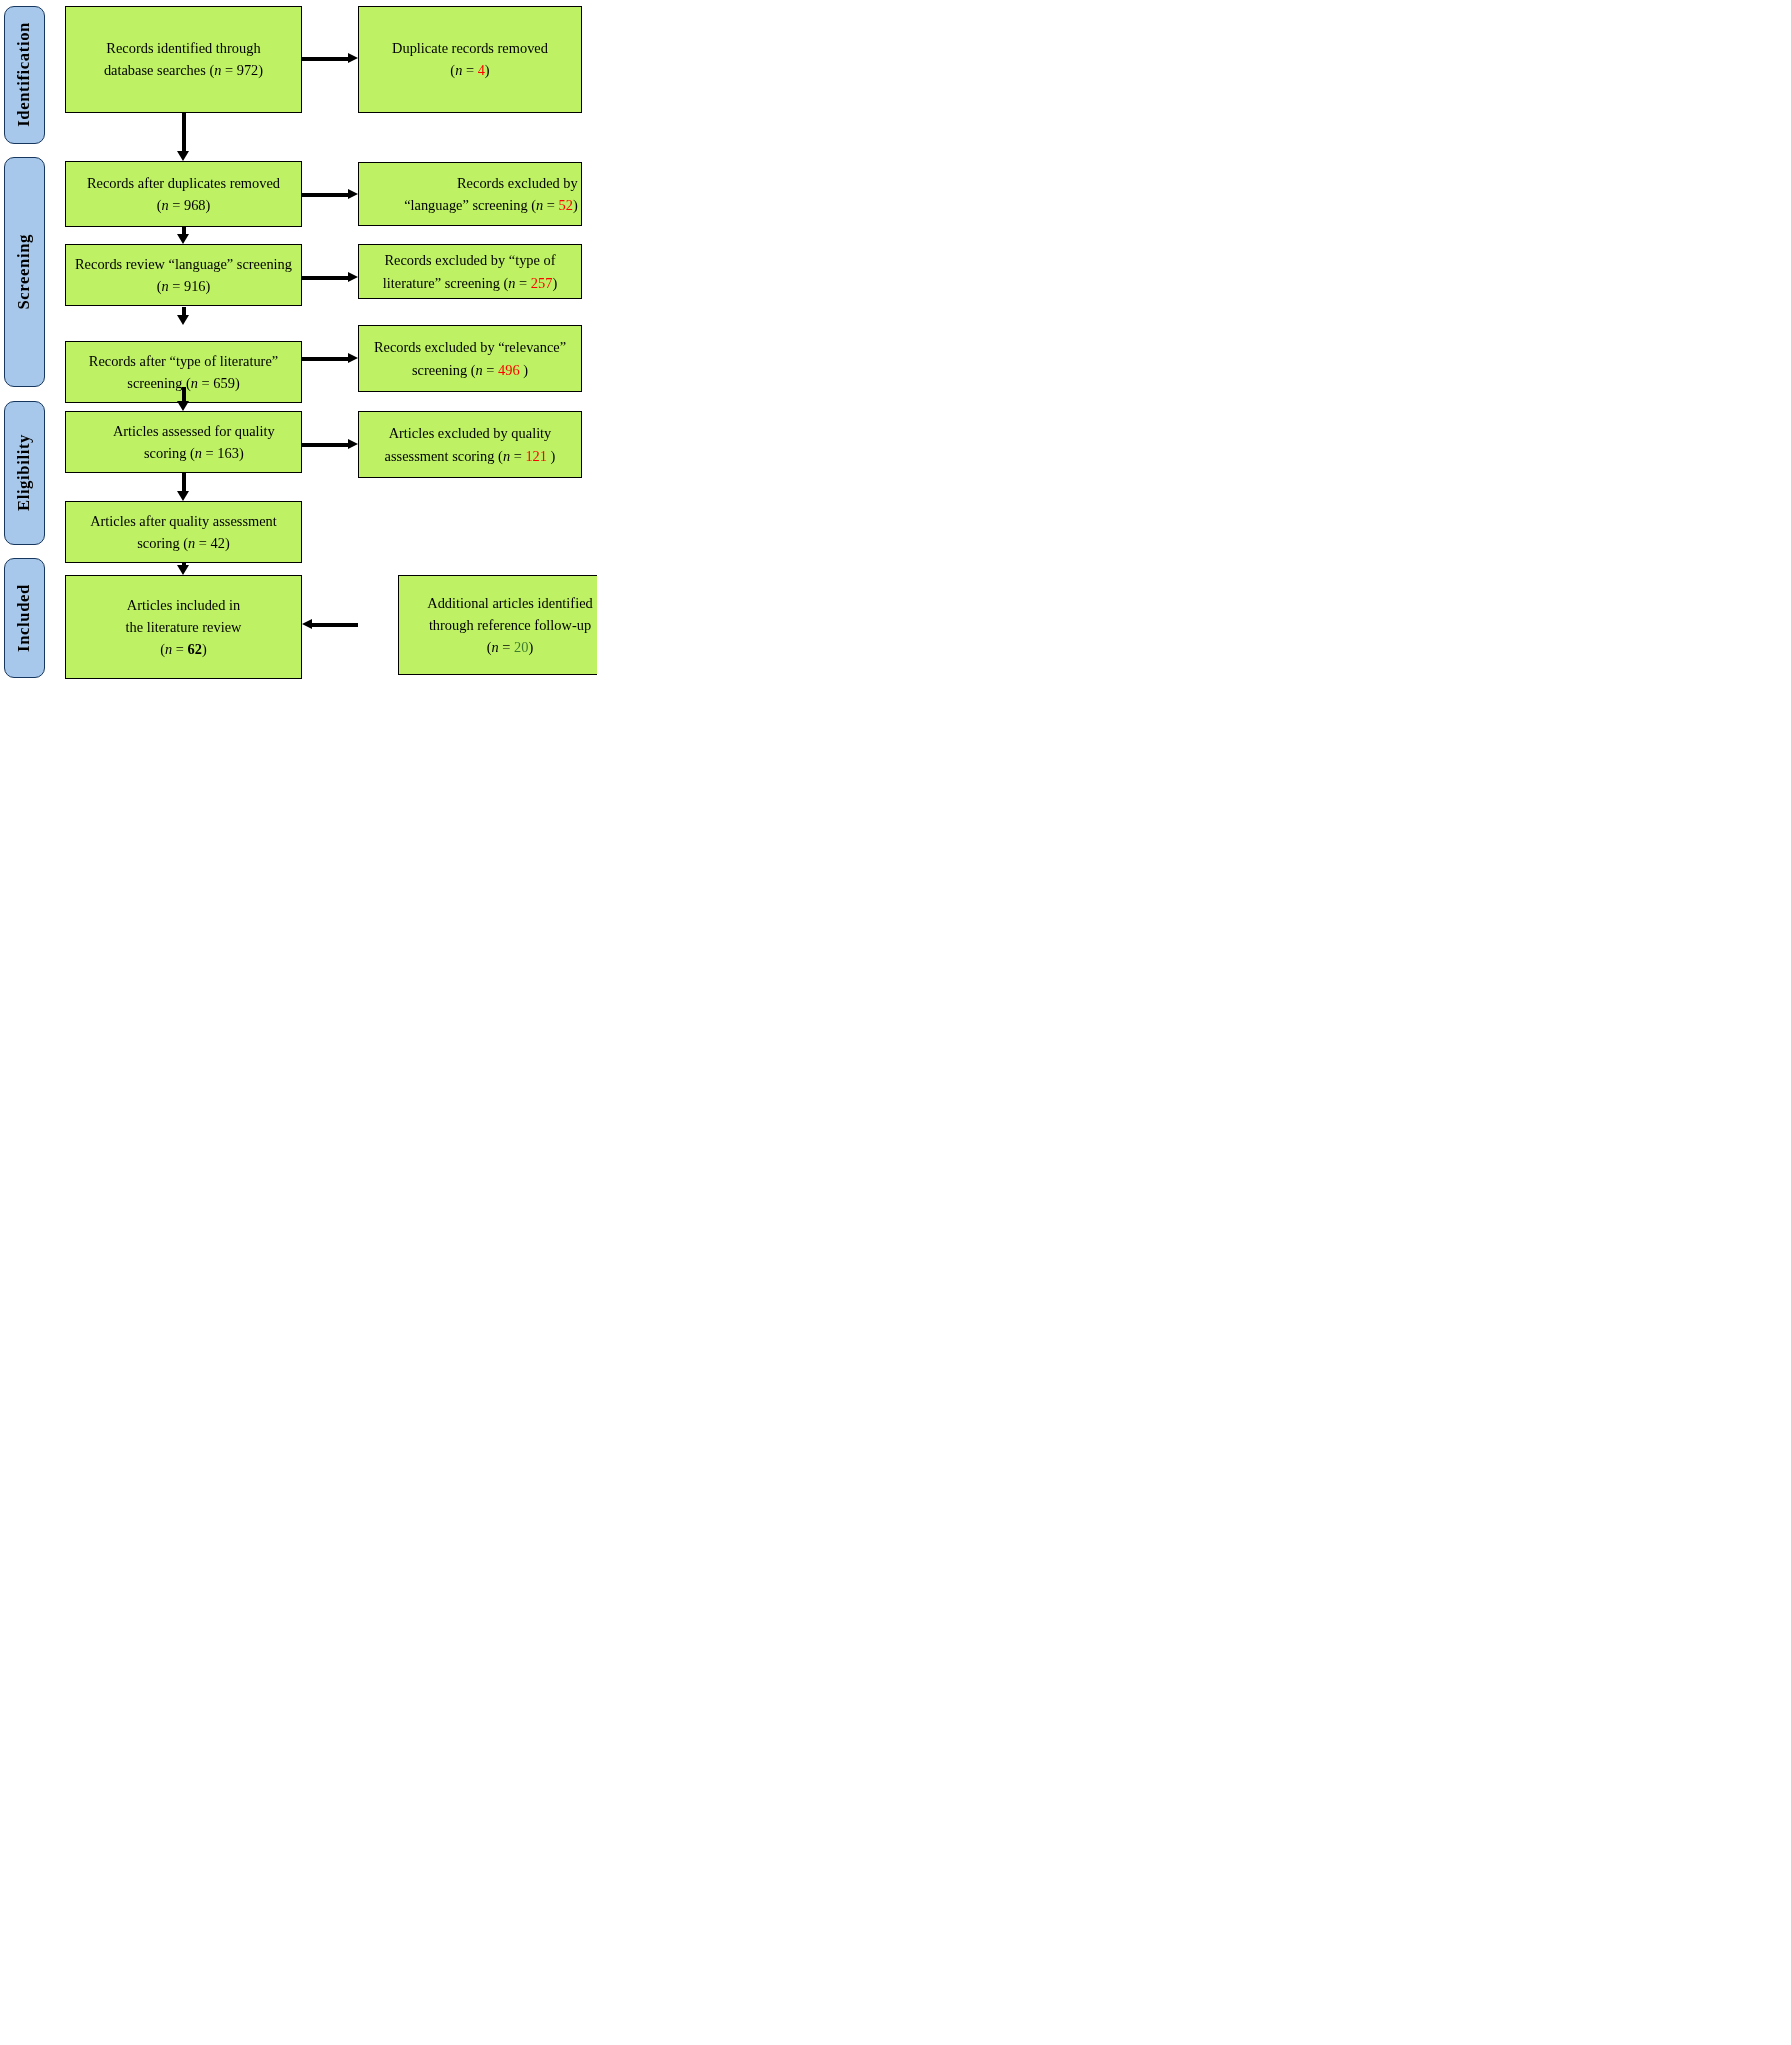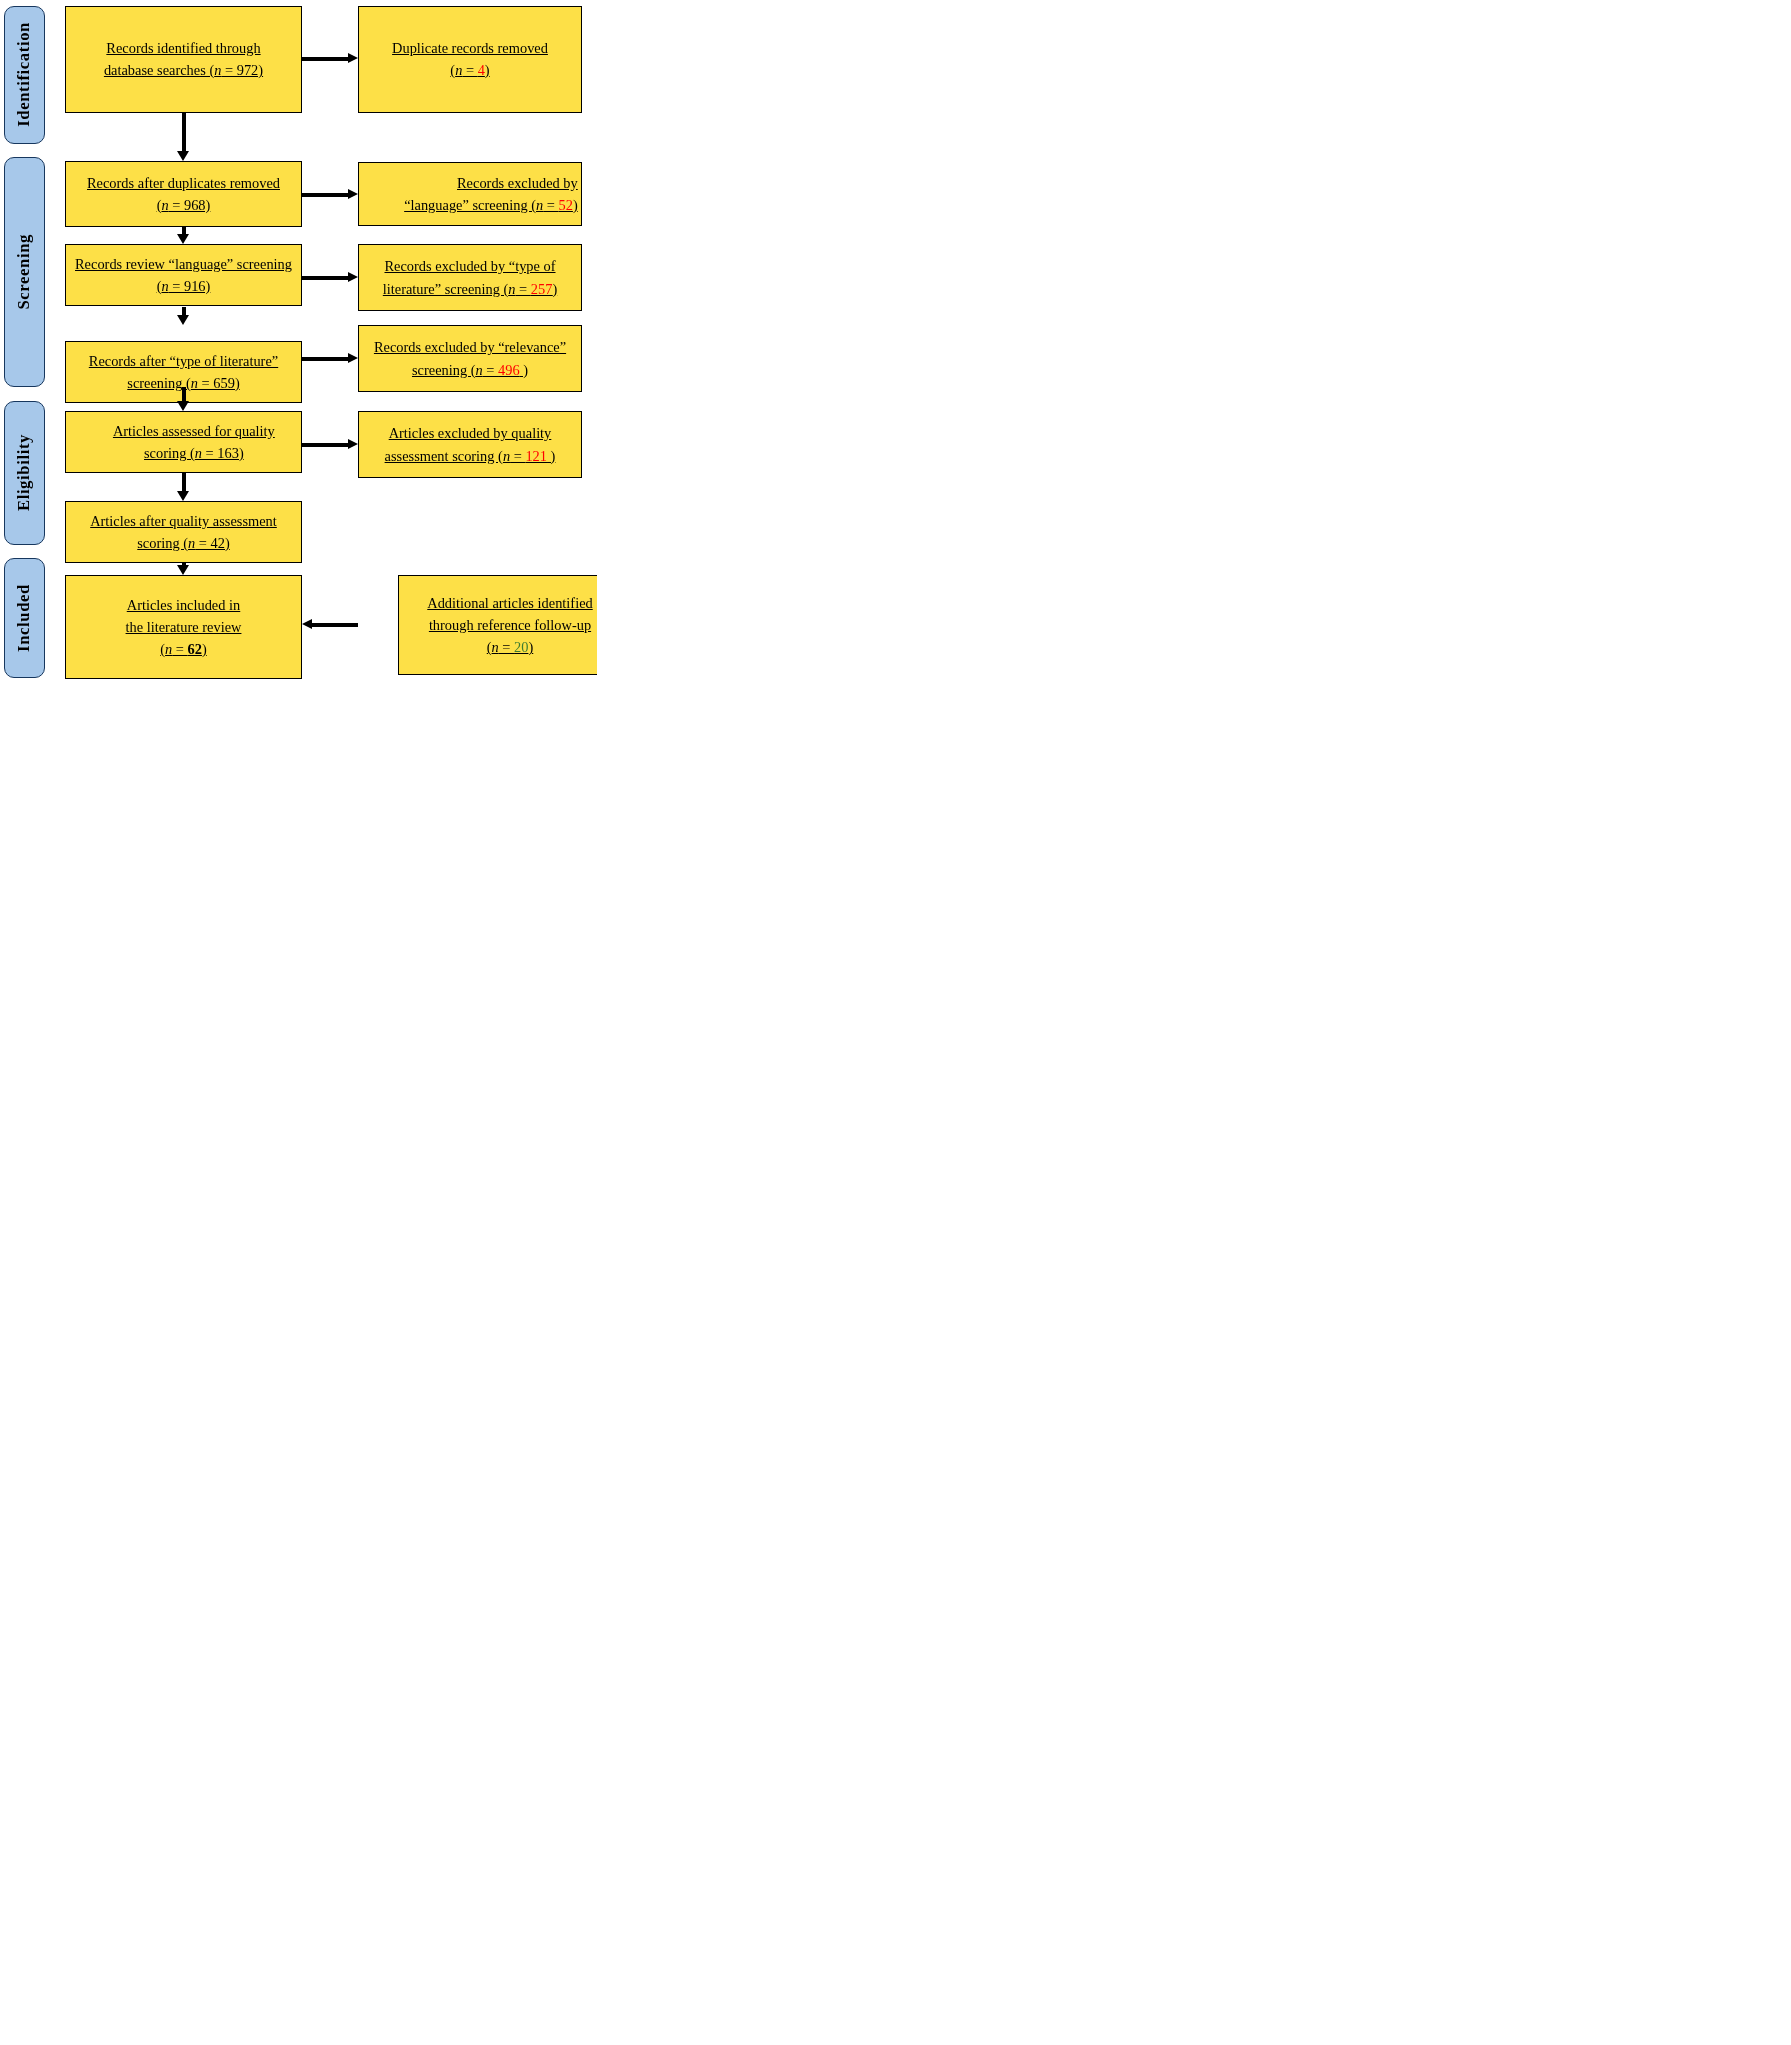--- a/index.html
+++ b/index.html
@@ -29,32 +29,31 @@
     writing-mode: vertical-rl;
     transform: rotate(180deg);
     font-weight: bold;
     font-size: 16.7px;
     letter-spacing: 0.6px;
     white-space: nowrap;
   }
   
   .fbox {
     position: absolute;
-    background: #fde047;
+    background: #bef264;
     border: 1.7px solid #000000;
     box-sizing: border-box;
     display: flex;
     flex-direction: column;
     align-items: center;
     justify-content: center;
     text-align: center;
     font-size: 14.4px;
     line-height: 1.55;
     padding: 0 3.3px;
-    text-decoration: underline;
   }
   .col-left  { left: 65px; width: 237px; }
   .col-right { left: 358px; width: 224px; }
   .seg-i { font-style: italic; }
   .seg-red { color: #FF0000; }
   .seg-green { color: #3E7C2F; }
   .seg-bold { font-weight: bold; }
   
   .vshaft { position: absolute; left: 182px; width: 3.9px; background: #000000; }
   .vhead  { position: absolute; left: 177px; width: 0; height: 0;
@@ -117,21 +116,21 @@
     </div>
 
   <div class="fbox col-right" style="top:5.6px;height:107px;">
       <div class="line"><span>Duplicate records removed</span></div>
       <div class="line"><span>(</span><span class="seg-i">n</span><span> = </span><span class="seg-red">4</span><span>)</span></div>
     </div>
   <div class="fbox col-right" style="top:162px;height:64px;align-items:flex-end;">
       <div class="line"><span>Records excluded by</span></div>
       <div class="line"><span>“language” screening (</span><span class="seg-i">n</span><span> = </span><span class="seg-red">52</span><span>)</span></div>
     </div>
-  <div class="fbox col-right" style="top:244px;height:67px;">
+  <div class="fbox col-right" style="top:244px;height:55px;">
       <div class="line"><span>Records excluded by “type of</span></div>
       <div class="line"><span>literature” screening (</span><span class="seg-i">n</span><span> = </span><span class="seg-red">257</span><span>)</span></div>
     </div>
   <div class="fbox col-right" style="top:325px;height:67px;">
       <div class="line"><span>Records excluded by “relevance”</span></div>
       <div class="line"><span>screening (</span><span class="seg-i">n</span><span> = </span><span class="seg-red">496</span><span> )</span></div>
     </div>
   <div class="fbox col-right" style="top:411px;height:67px;">
       <div class="line"><span>Articles excluded by quality</span></div>
       <div class="line"><span>assessment scoring (</span><span class="seg-i">n</span><span> = </span><span class="seg-red">121</span><span> )</span></div>

